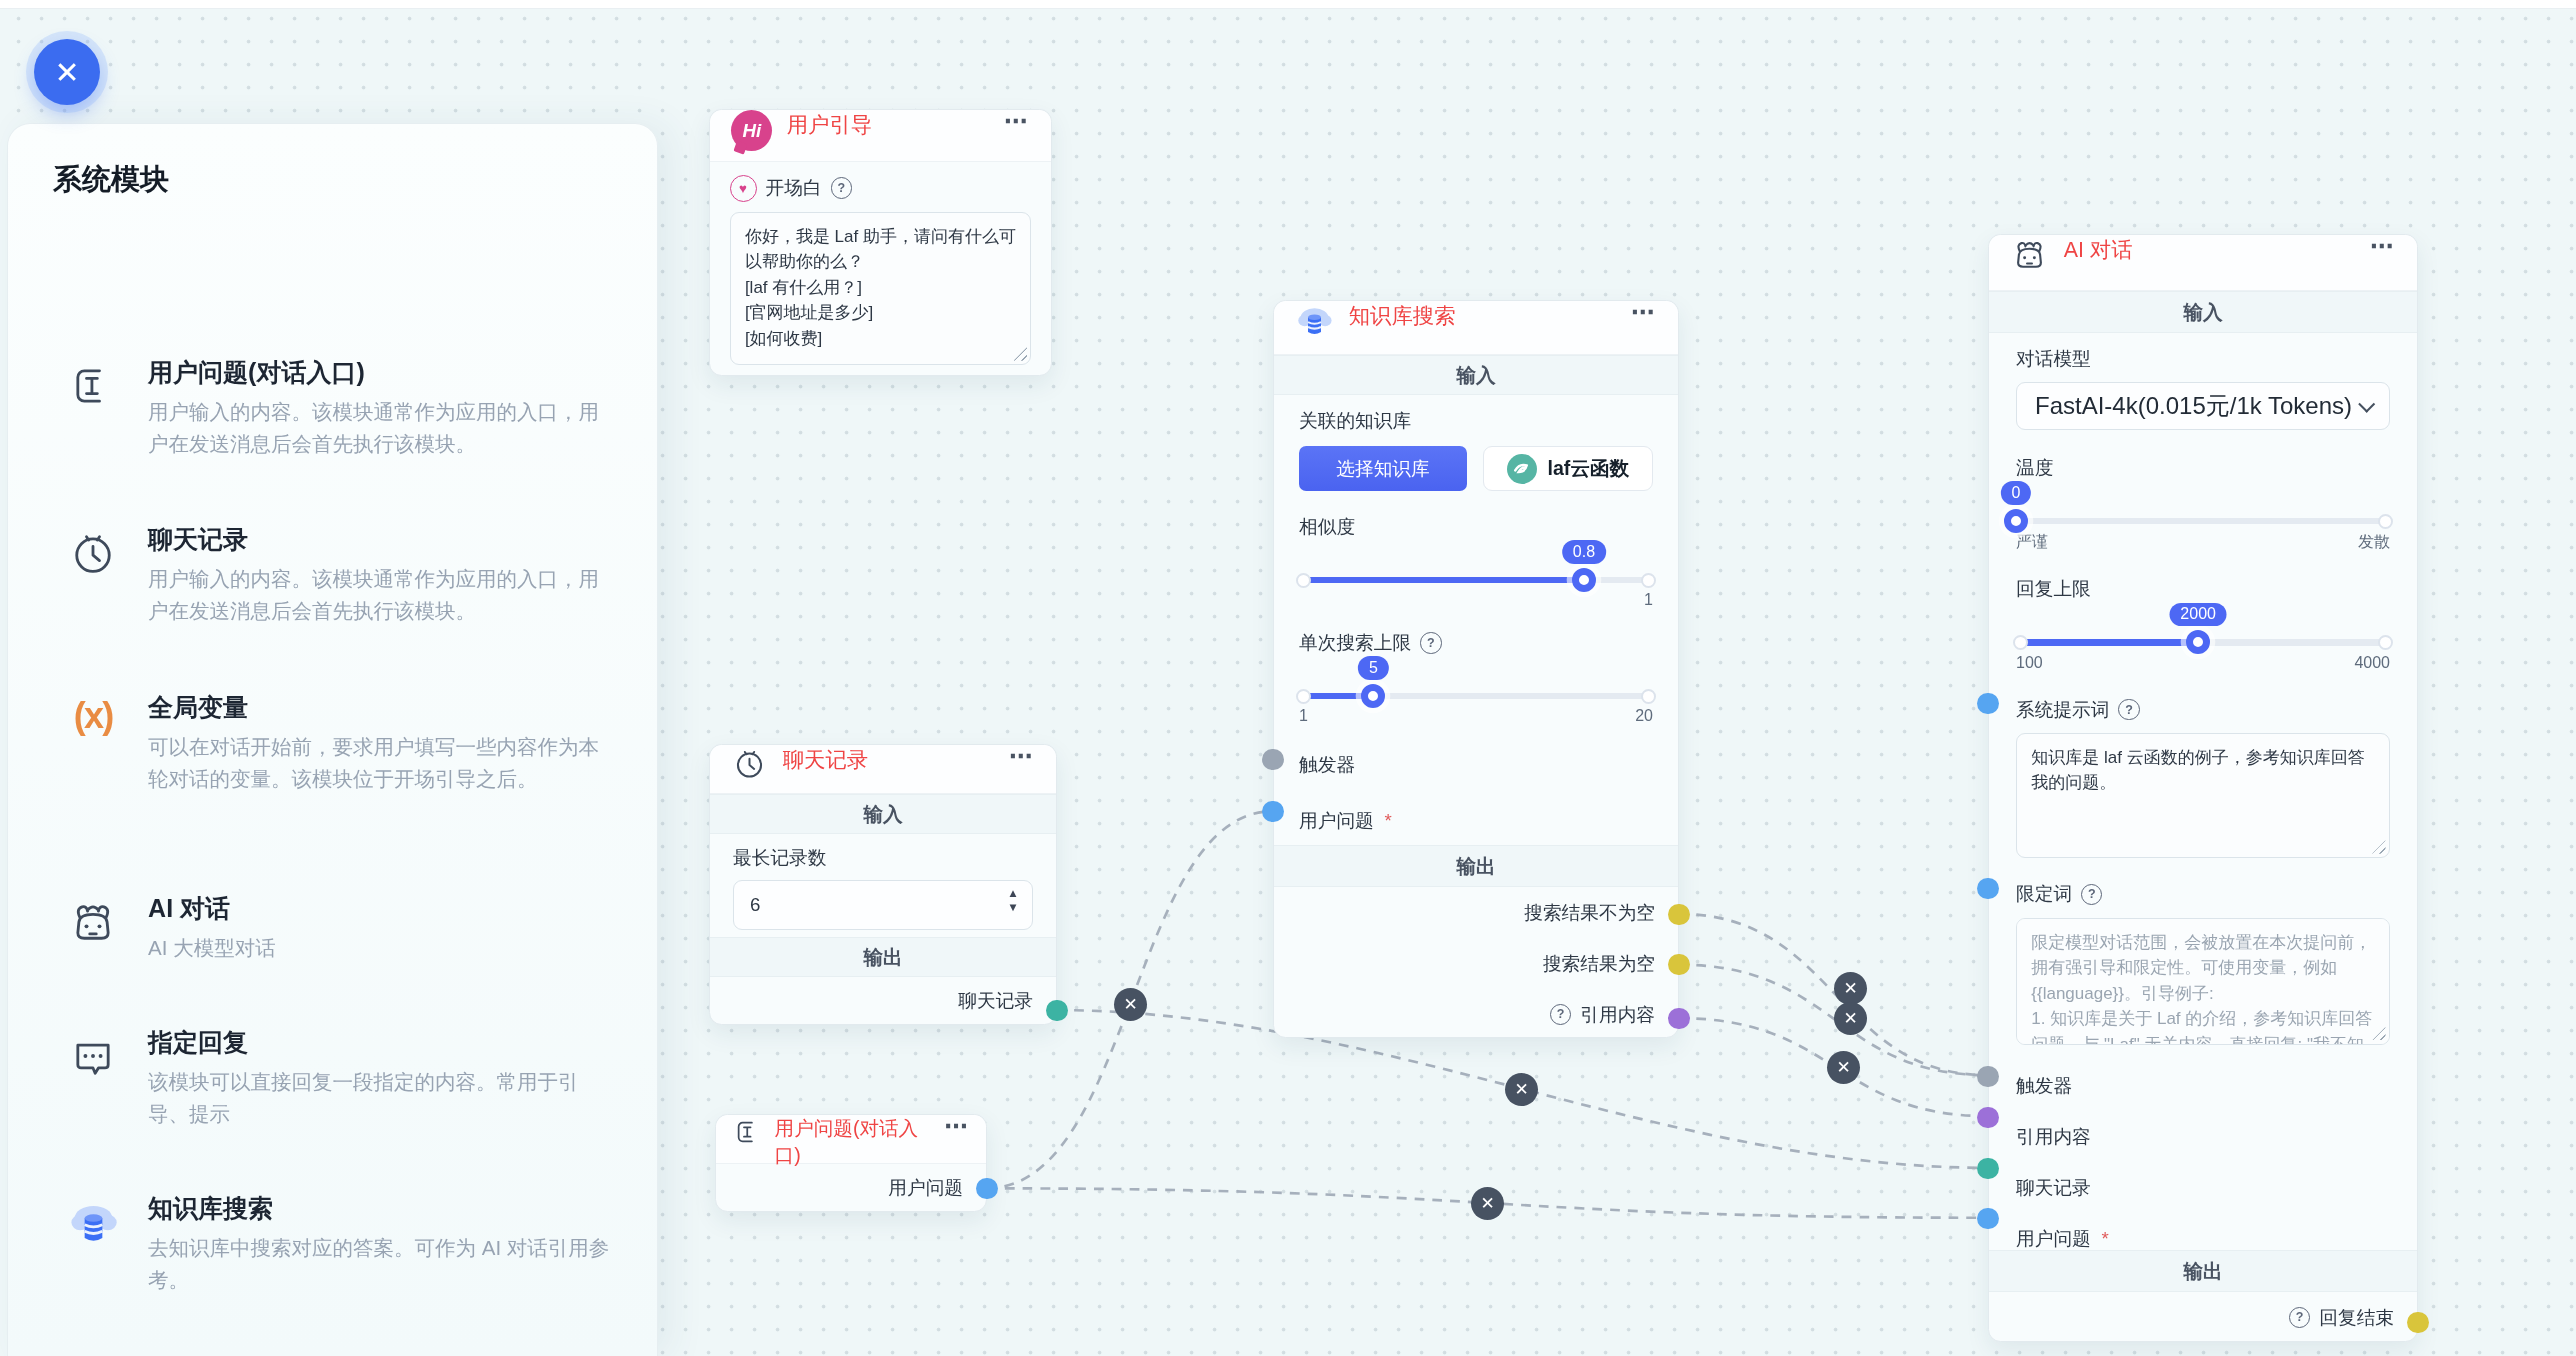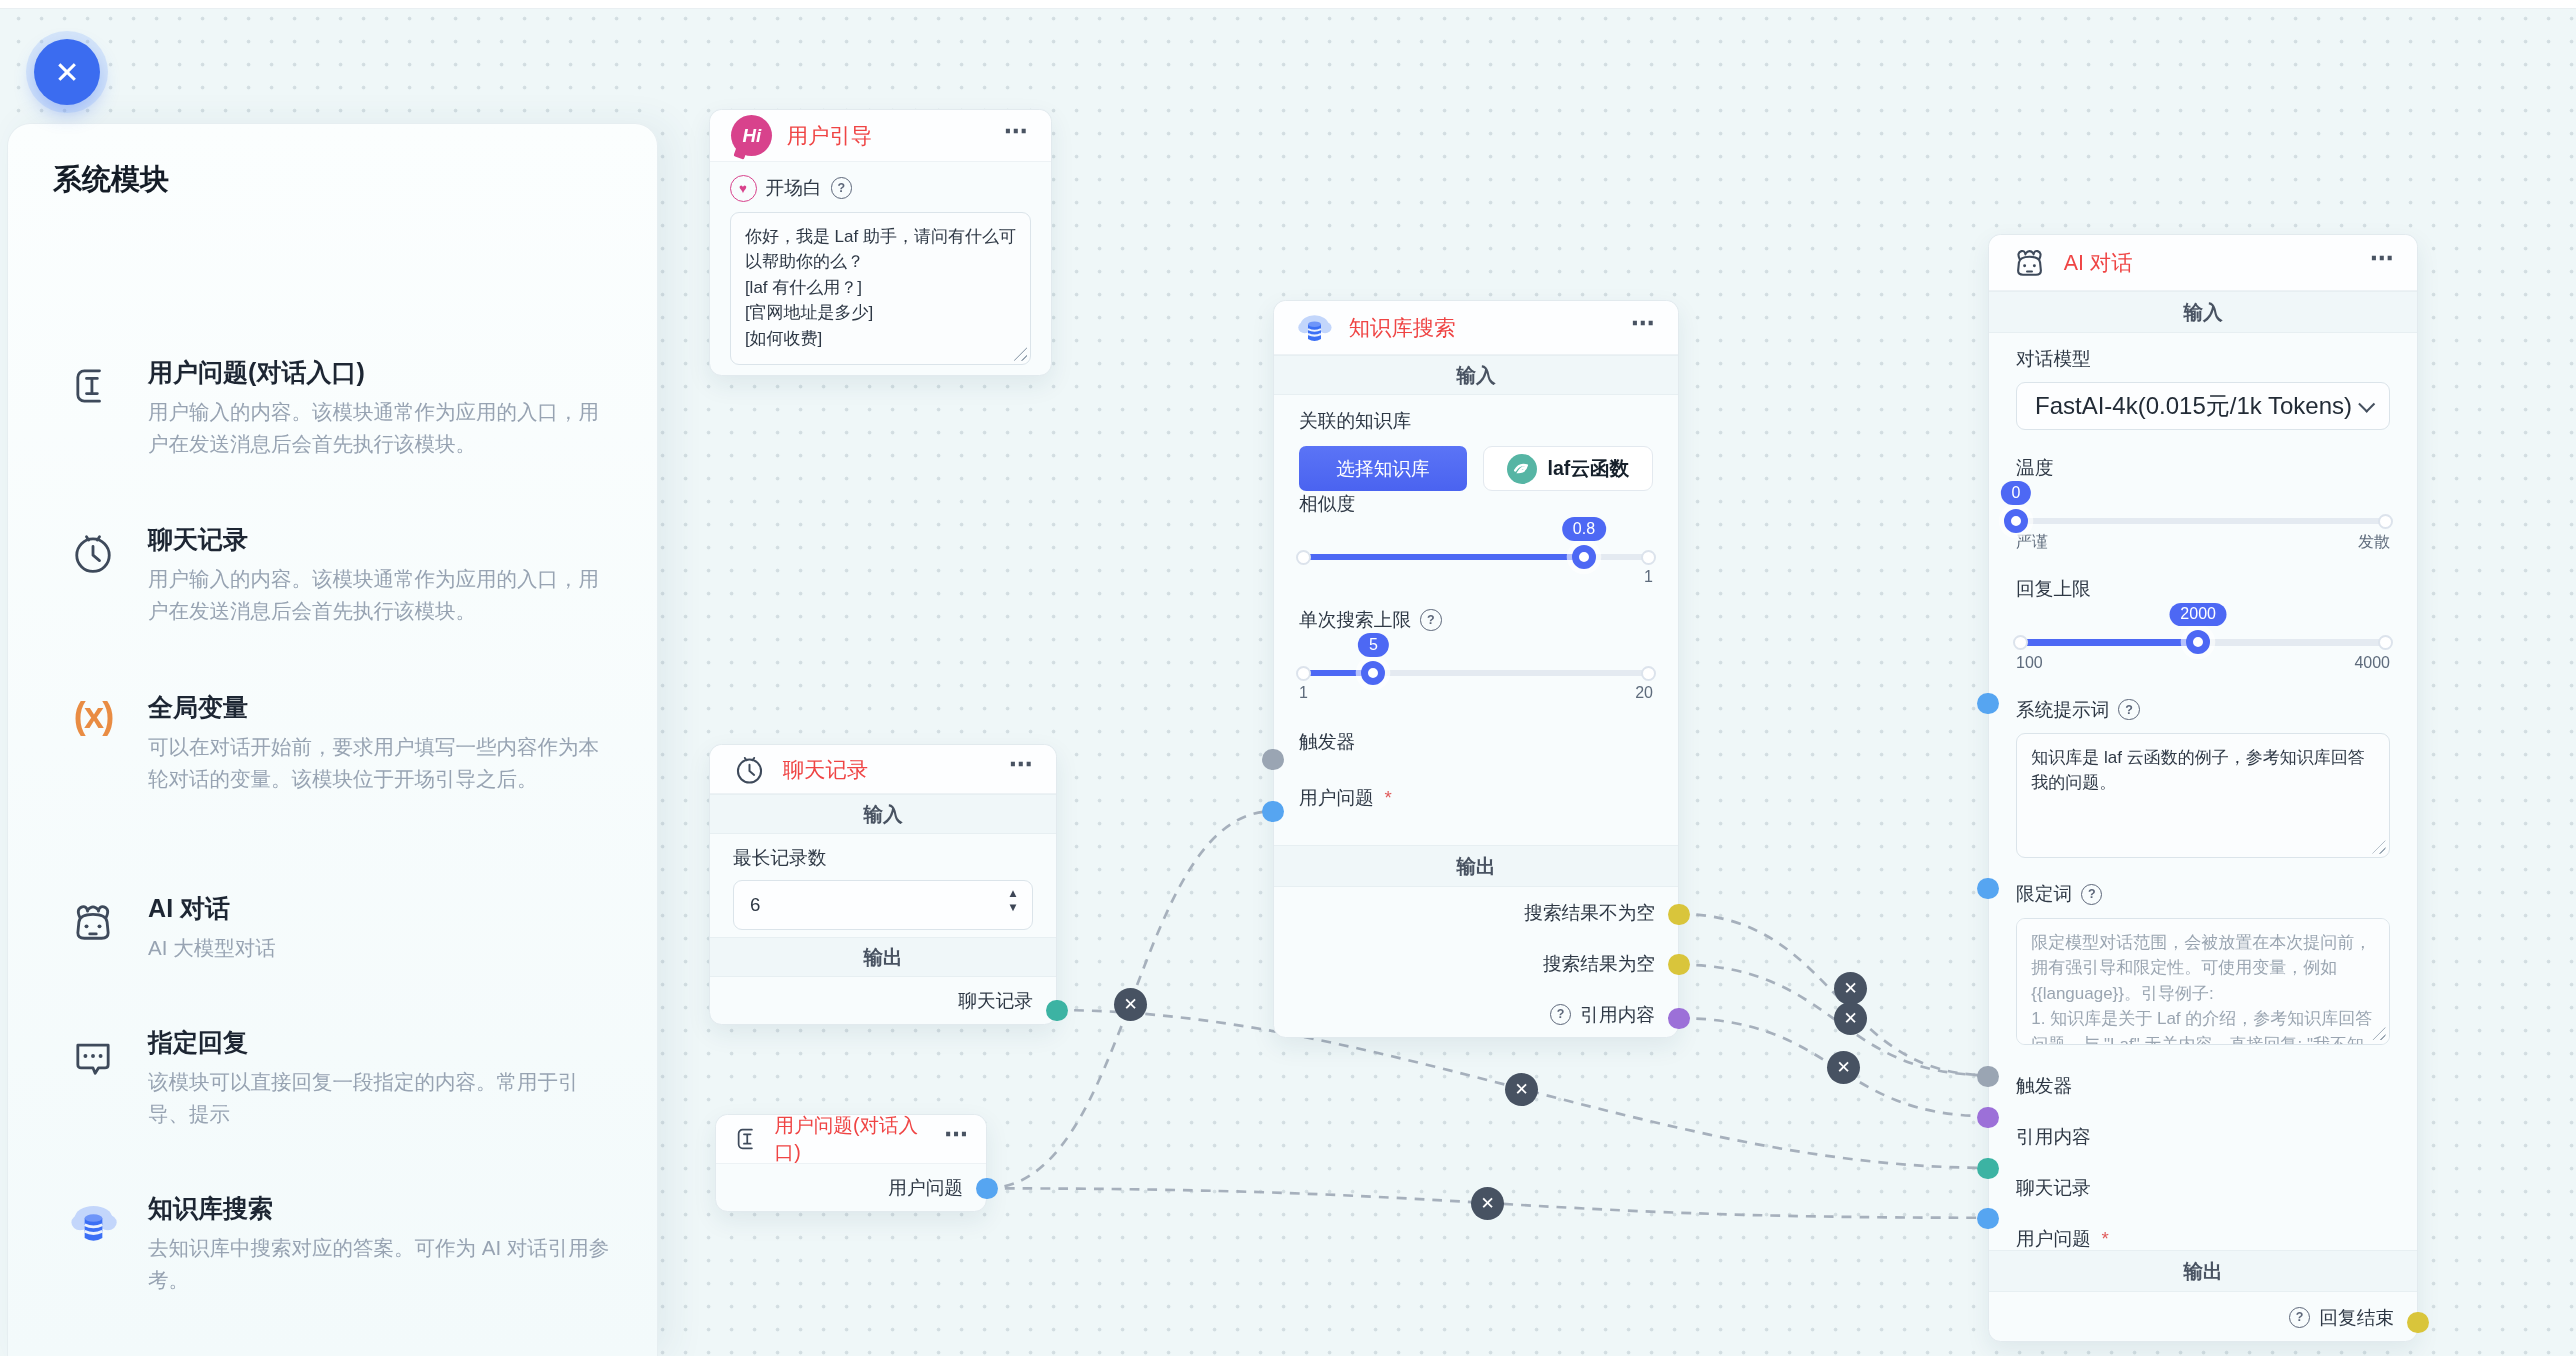--- a/index.html
+++ b/index.html
@@ -38,21 +38,21 @@
   .sb-desc { margin-top:7.1px; font-size:20.5px; line-height:1.55; color:#97A3B2; }
   .var-glyph { font-size:36px; font-weight:bold; color:#E98C43; letter-spacing:-1.8px; }
 
   
   .node {
     position:absolute; z-index:10; background:#F8FCFD;
     border:0.9px solid #E2EAEE; border-radius:12.5px;
     box-shadow:0 9px 25px rgba(25,60,95,.08);
   }
   .node-header {
-    display:flex; align-items:center; gap:14.3px; padding:0 21.4px;
+    display:flex; align-items:flex-start; gap:14.3px; padding:0 21.4px;
     background:#FDFEFF; border-bottom:0.9px solid #EDF2F5; border-radius:12.5px 12.5px 0 0;
   }
   .node-title { font-size:21.4px; color:#ef4444; }
   .menu-dots { margin-left:auto; font-size:23px; font-weight:bold; color:#495362; letter-spacing:2.7px; cursor:pointer; line-height:1; padding-bottom:9px;}
   .bar {
     display:flex; align-items:center; justify-content:center;
     font-size:19.6px; font-weight:bold; color:#495362;
     background:#F0F7F9; border-top:0.9px solid #E7EFF2; border-bottom:0.9px solid #E7EFF2;
   }
   .field-label { display:flex; align-items:center; gap:9px; font-size:18.7px; color:#2E3845; }
@@ -351,21 +351,21 @@
       <div class="btn-tag">
         <span class="laf-circ">
           <svg width="19.6" height="19.6" viewBox="0 0 24 24">
               <path d="M4,14 q5,-9 14,-6 q-2,8 -10,8 q3,-5 7,-6" fill="none" stroke="#fff" stroke-width="3" stroke-linecap="round"></path>
             </svg>
         </span>
         <span>laf云函数</span>
       </div>
     </div>
 
-    <div class="field-label" style="">相似度</div>
+    <div class="field-label" style="margin-top:23px">相似度</div>
     <div class="slider" style="margin-top:37px">
       <div class="s-fill" style="width:80.5%"></div>
       <span class="s-cap l"></span>
         <span class="s-cap r"></span>
       <div class="s-handle" style="left:80.5%"></div>
       <div class="s-badge" style="left:80.5%">0.8</div>
     </div>
     <div class="s-minmax">
         <span></span>
         <span>1</span>

